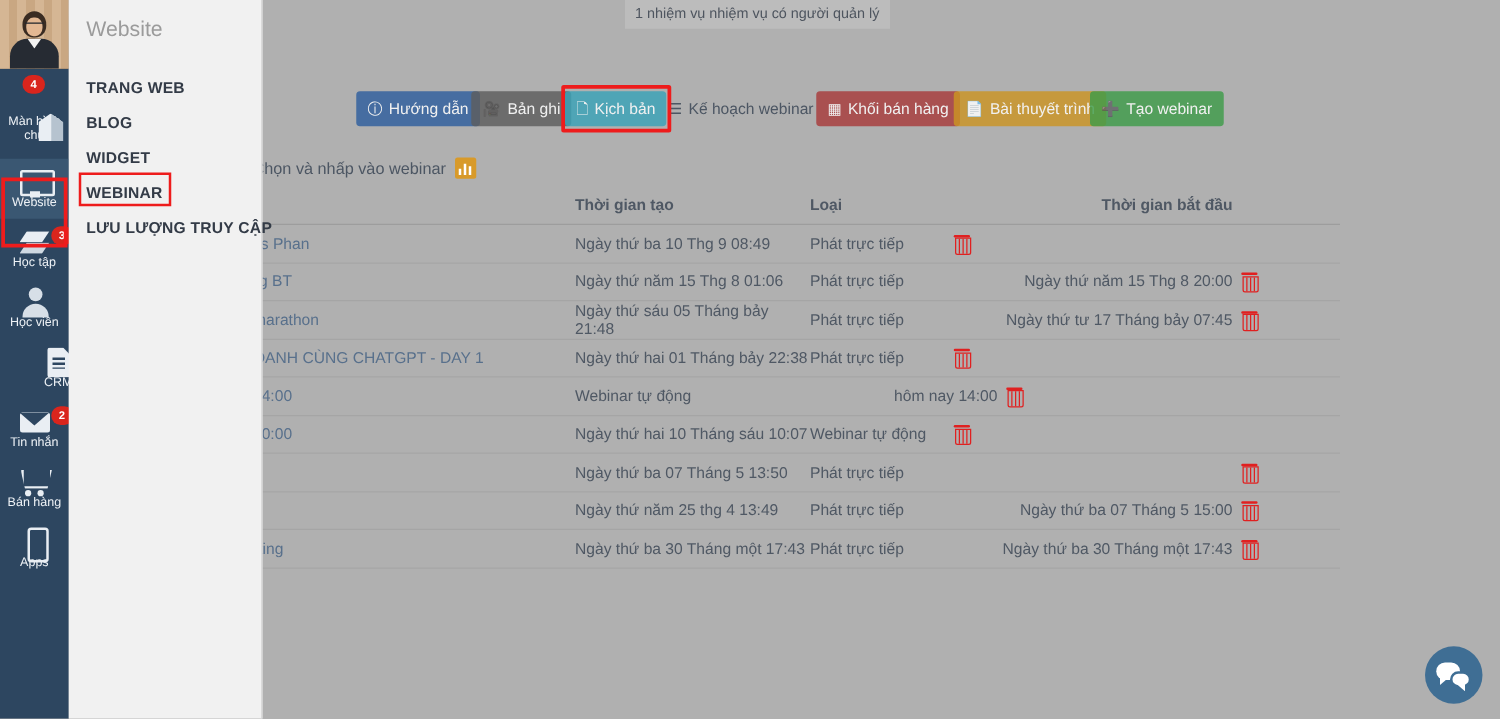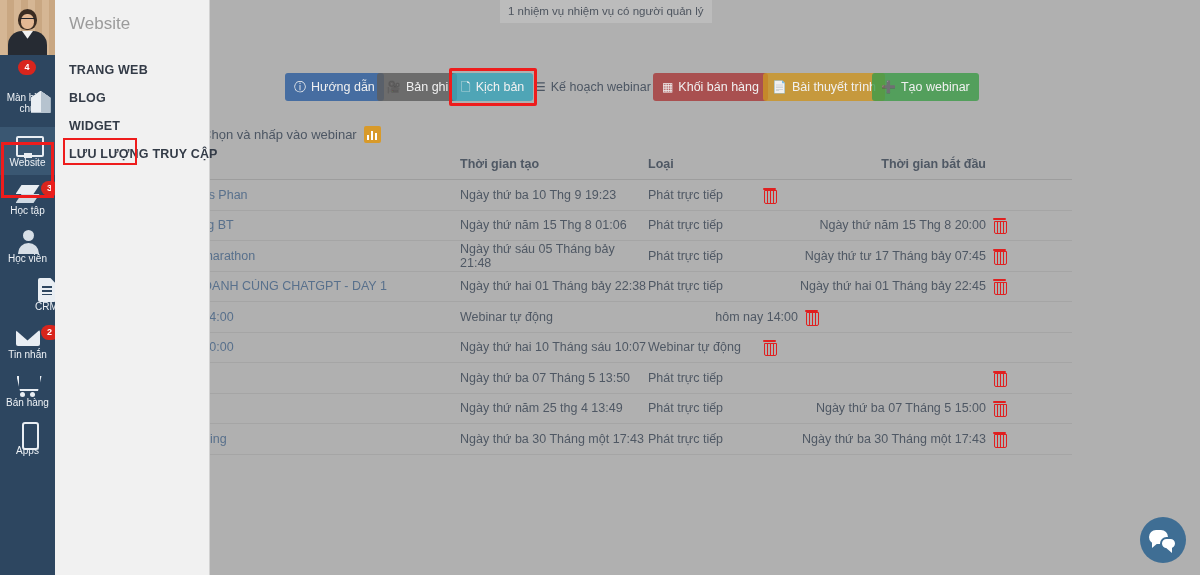--- a/index.html
+++ b/index.html
@@ -294,21 +294,21 @@
         <div class="c-name"></div>
         <div class="c-made">Thời gian tạo</div>
         <div class="c-type">Loại</div>
         <div class="c-start">Thời gian bắt đầu</div>
         <div class="c-del"></div>
       </div>
     </div>
     <div id="tbody">
         <div class="trow">
           <div class="c-name">se x Boris Phan</div>
-          <div class="c-made">Ngày thứ ba 10 Thg 9 19:23</div>
+          <div class="c-made">Ngày thứ ba 10 Thg 9 08:49</div>
           <div class="c-type">Phát trực tiếp</div>
           <div class="c-del">
             <span class="trash"></span>
           </div>
         </div>
         <div class="trow">
           <div class="c-name">se x Tung BT</div>
           <div class="c-made">Ngày thứ năm 15 Thg 8 01:06</div>
           <div class="c-type">Phát trực tiếp</div>
           <div class="c-start">Ngày thứ năm 15 Thg 8 20:00</div>
@@ -322,21 +322,20 @@
           <div class="c-type">Phát trực tiếp</div>
           <div class="c-start">Ngày thứ tư 17 Tháng bảy 07:45</div>
           <div class="c-del">
             <span class="trash"></span>
           </div>
         </div>
         <div class="trow">
           <div class="c-name">KINH DOANH CÙNG CHATGPT - DAY 1</div>
           <div class="c-made">Ngày thứ hai 01 Tháng bảy 22:38</div>
           <div class="c-type">Phát trực tiếp</div>
-          <div class="c-start">Ngày thứ hai 01 Tháng bảy 22:45</div>
           <div class="c-del">
             <span class="trash"></span>
           </div>
         </div>
         <div class="trow">
           <div class="c-name">inar 1 - 14:00</div>
           <div class="c-type">Webinar tự động</div>
           <div class="c-start">hôm nay 14:00</div>
           <div class="c-del">
             <span class="trash"></span>
@@ -432,20 +431,21 @@
       </div>
   </div>
   <div class="hl-website"></div>
 
   <div class="flyout">
     <div class="flyout-title">Website</div>
     <div class="flyout-list" id="flyout-list">
         <div class="flyout-item"><span>TRANG WEB</span></div>
         <div class="flyout-item"><span>BLOG</span></div>
         <div class="flyout-item"><span>WIDGET</span></div>
+        <div class="flyout-item"><span>WEBINAR</span></div>
         <div class="flyout-item"><span>LƯU LƯỢNG TRUY CẬP</span></div>
       </div>
   </div>
   <div class="hl-webinar"></div>
 
   <div class="fab">
     <span class="bub1"></span>
     <span class="bub2"></span>
   </div>
 

